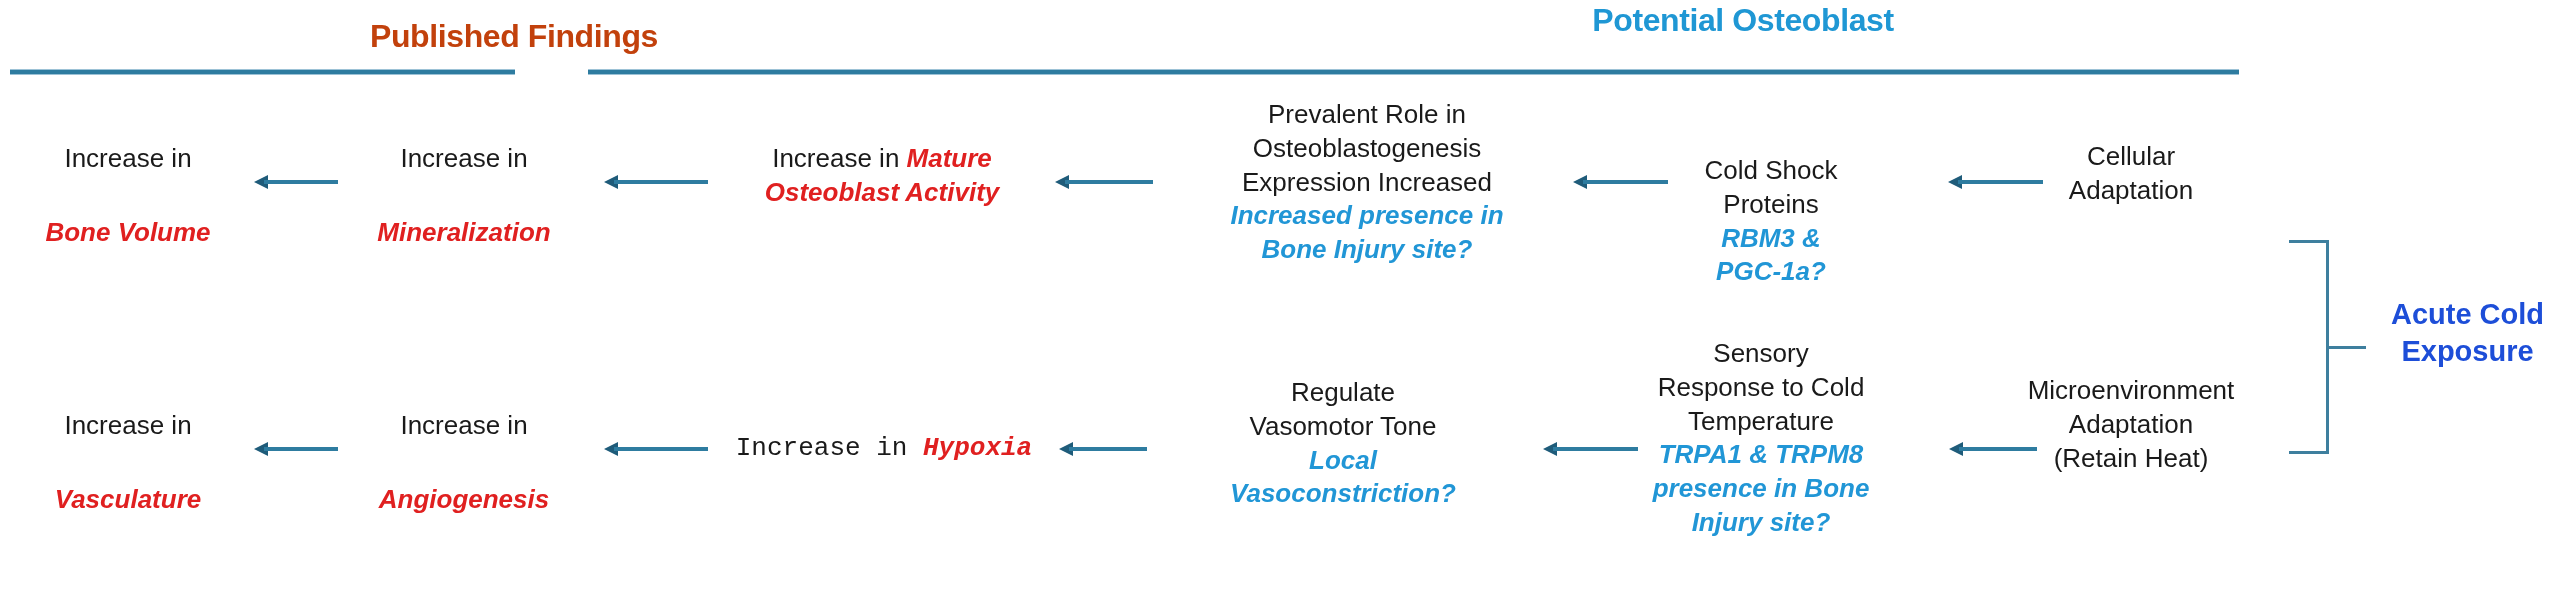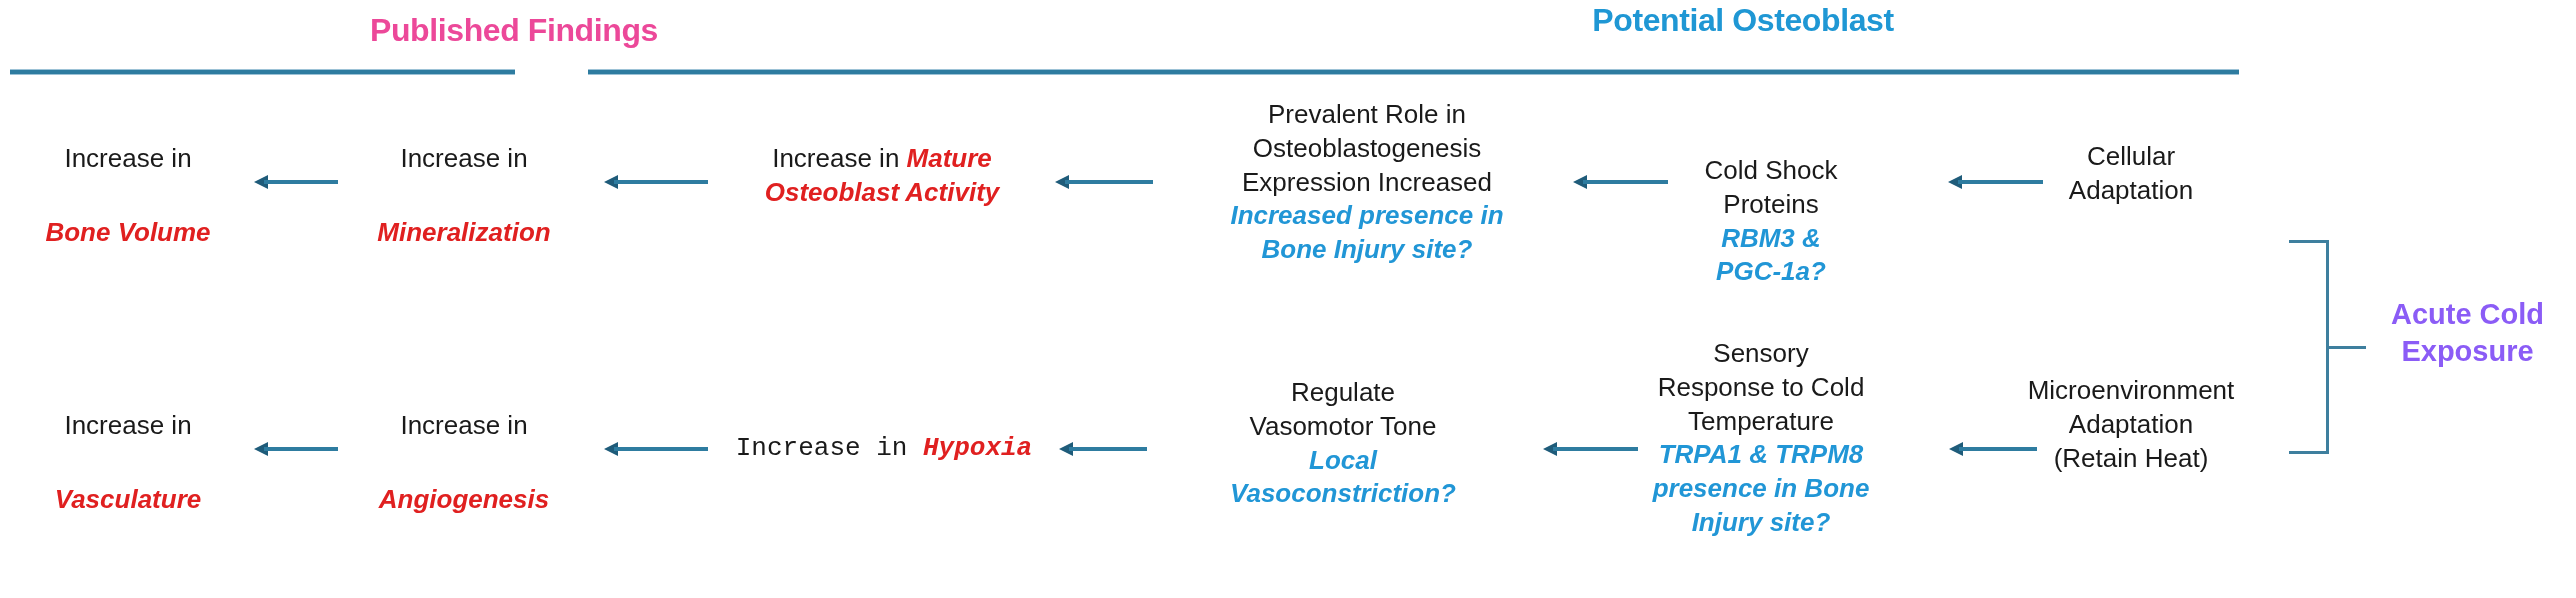--- a/index.html
+++ b/index.html
@@ -25,23 +25,23 @@
   
   .col-header {
     position: absolute;
     font-weight: bold;
     font-size: 32px;
     letter-spacing: -0.4px;
     text-align: center;
     white-space: nowrap;
   }
   #hdr-published {
-    color: #ec4899;
+    color: #c2410c;
     left: 274px;
-    top: 12px;
+    top: 18px;
     width: 480px;
   }
   #hdr-mechanism {
     color: #1F97D4;
     left: 1503px;
     top: 1.6px;
     width: 480px;
   }
 
   .rule {
@@ -184,21 +184,21 @@
 
   #n-acute-cold {
     position: absolute;
     left: 2363px;
     top: 296px;
     width: 209px;
     text-align: center;
     font-size: 29px;
     line-height: 1.26;
     font-weight: bold;
-    color: #8b5cf6;
+    color: #1d4ed8;
   }
 </style>
 </head>
 <body>
 
 <div id="canvas">
 
   <div class="col-header" id="hdr-published">Published Findings</div>
 
   <div class="col-header" id="hdr-mechanism">Potential Osteoblast</div>

